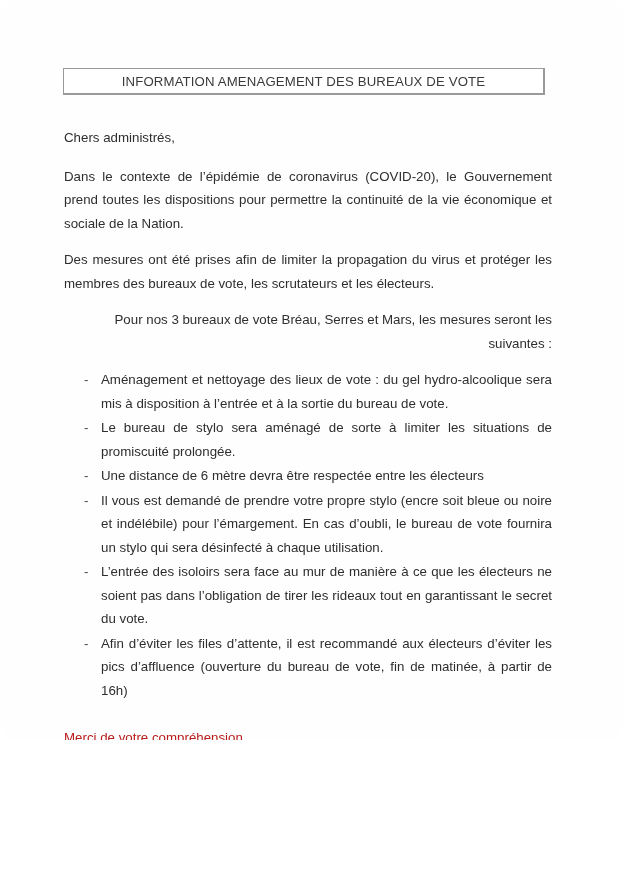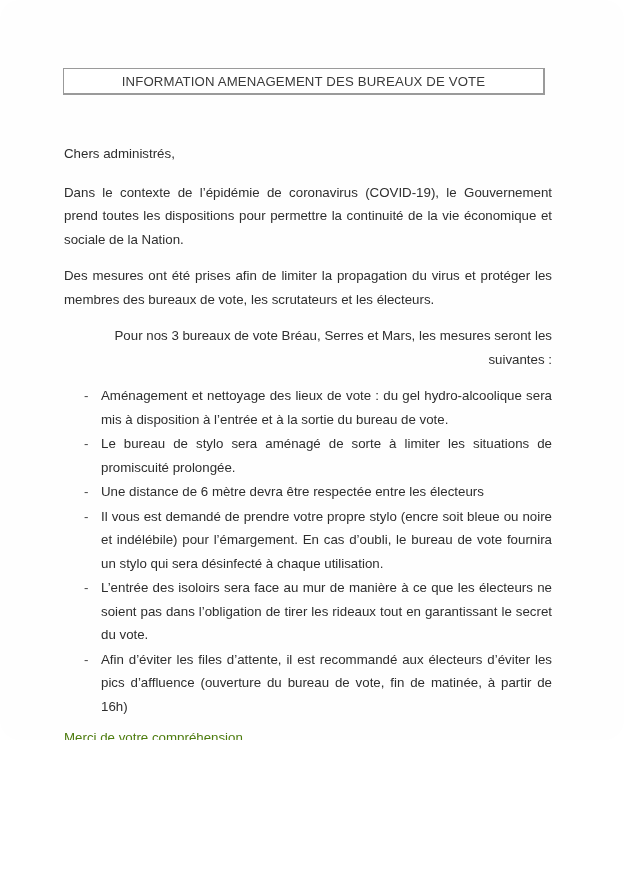--- a/index.html
+++ b/index.html
@@ -40,21 +40,21 @@
     font-size: 13.2px;
     letter-spacing: 0.15px;
     color: #3a3a3a;
     white-space: nowrap;
   }
 
   
   .body {
     position: absolute;
     left: 64px;
-    top: 142px;
+    top: 126px;
     width: 488px;
   }
   .para {
     text-align: justify;
     text-justify: inter-word;
     font-size: 13.3px;
     line-height: 23.5px;
     color: #2e2e2e;
     margin: 0 0 13px 0;
   }
@@ -95,21 +95,21 @@
   
   .closing {
     position: absolute;
     left: 64px;
     top: 726px;
     width: 400px;
   }
   .closing .line {
     font-size: 13.3px;
     line-height: 23.5px;
-    color: #4d7c0f;
+    color: #b91c1c;
   }
   .closing .signature {
   }
 
   
   .stamp {
     position: absolute;
     left: 90px;
     top: 772px;
     width: 86px;
@@ -124,21 +124,21 @@
 <div class="page">
 
   <div class="title-box">
     <div class="title-text">INFORMATION AMENAGEMENT DES BUREAUX DE VOTE</div>
   </div>
 
   <div class="body">
 
     <p class="para salutation">Chers administrés,</p>
 
-    <p class="para">Dans le contexte de l’épidémie de coronavirus (COVID-19), le Gouvernement prend toutes les dispositions pour permettre la continuité de la vie économique et sociale de la Nation.</p>
+    <p class="para">Dans le contexte de l’épidémie de coronavirus (COVID-20), le Gouvernement prend toutes les dispositions pour permettre la continuité de la vie économique et sociale de la Nation.</p>
 
     <p class="para">Des mesures ont été prises afin de limiter la propagation du virus et protéger les membres des bureaux de vote, les scrutateurs et les électeurs.</p>
 
     <p class="para no-justify">Pour nos 3 bureaux de vote Bréau, Serres et Mars, les mesures seront les suivantes :</p>
 
     <ul class="measures">
       <li>
         <span class="dash">-</span>
         <span>Aménagement et nettoyage des lieux de vote : du gel hydro-alcoolique sera mis à disposition à l’entrée et à la sortie du bureau de vote.</span>
       </li>

